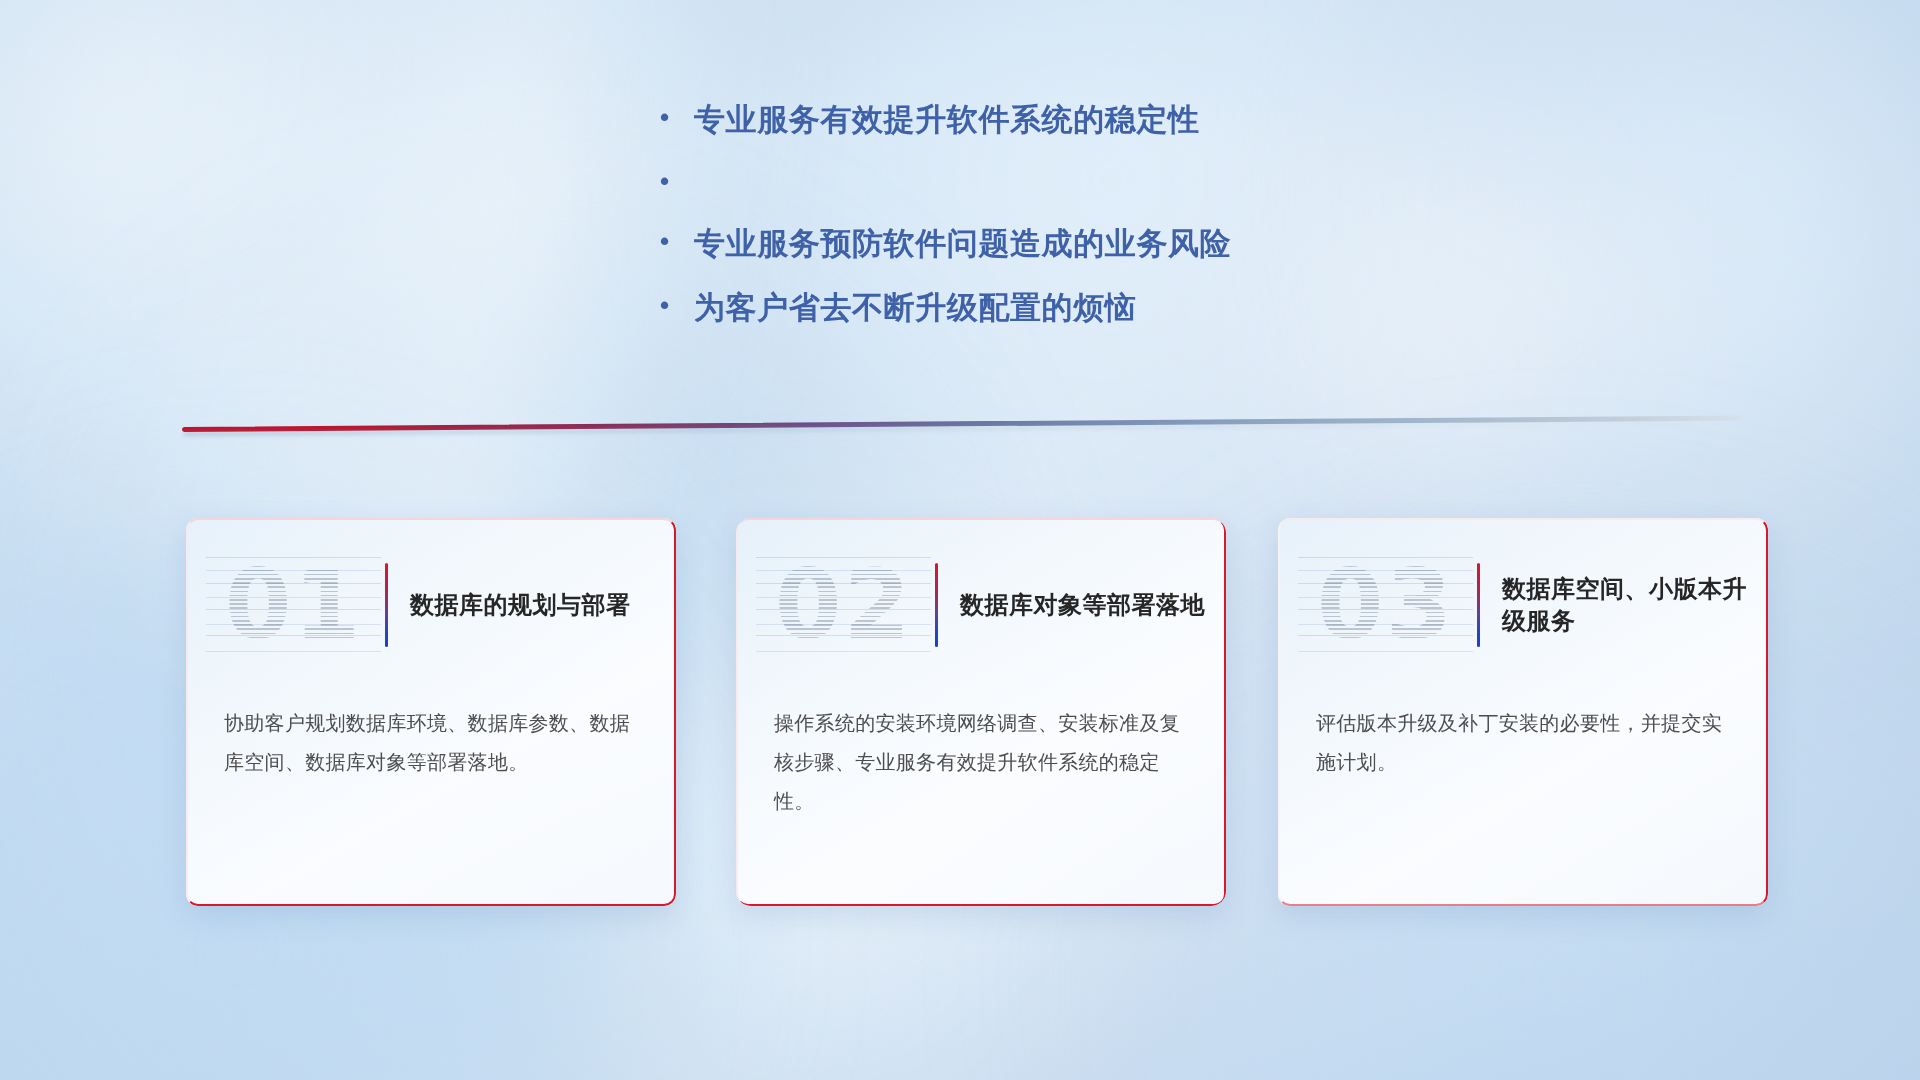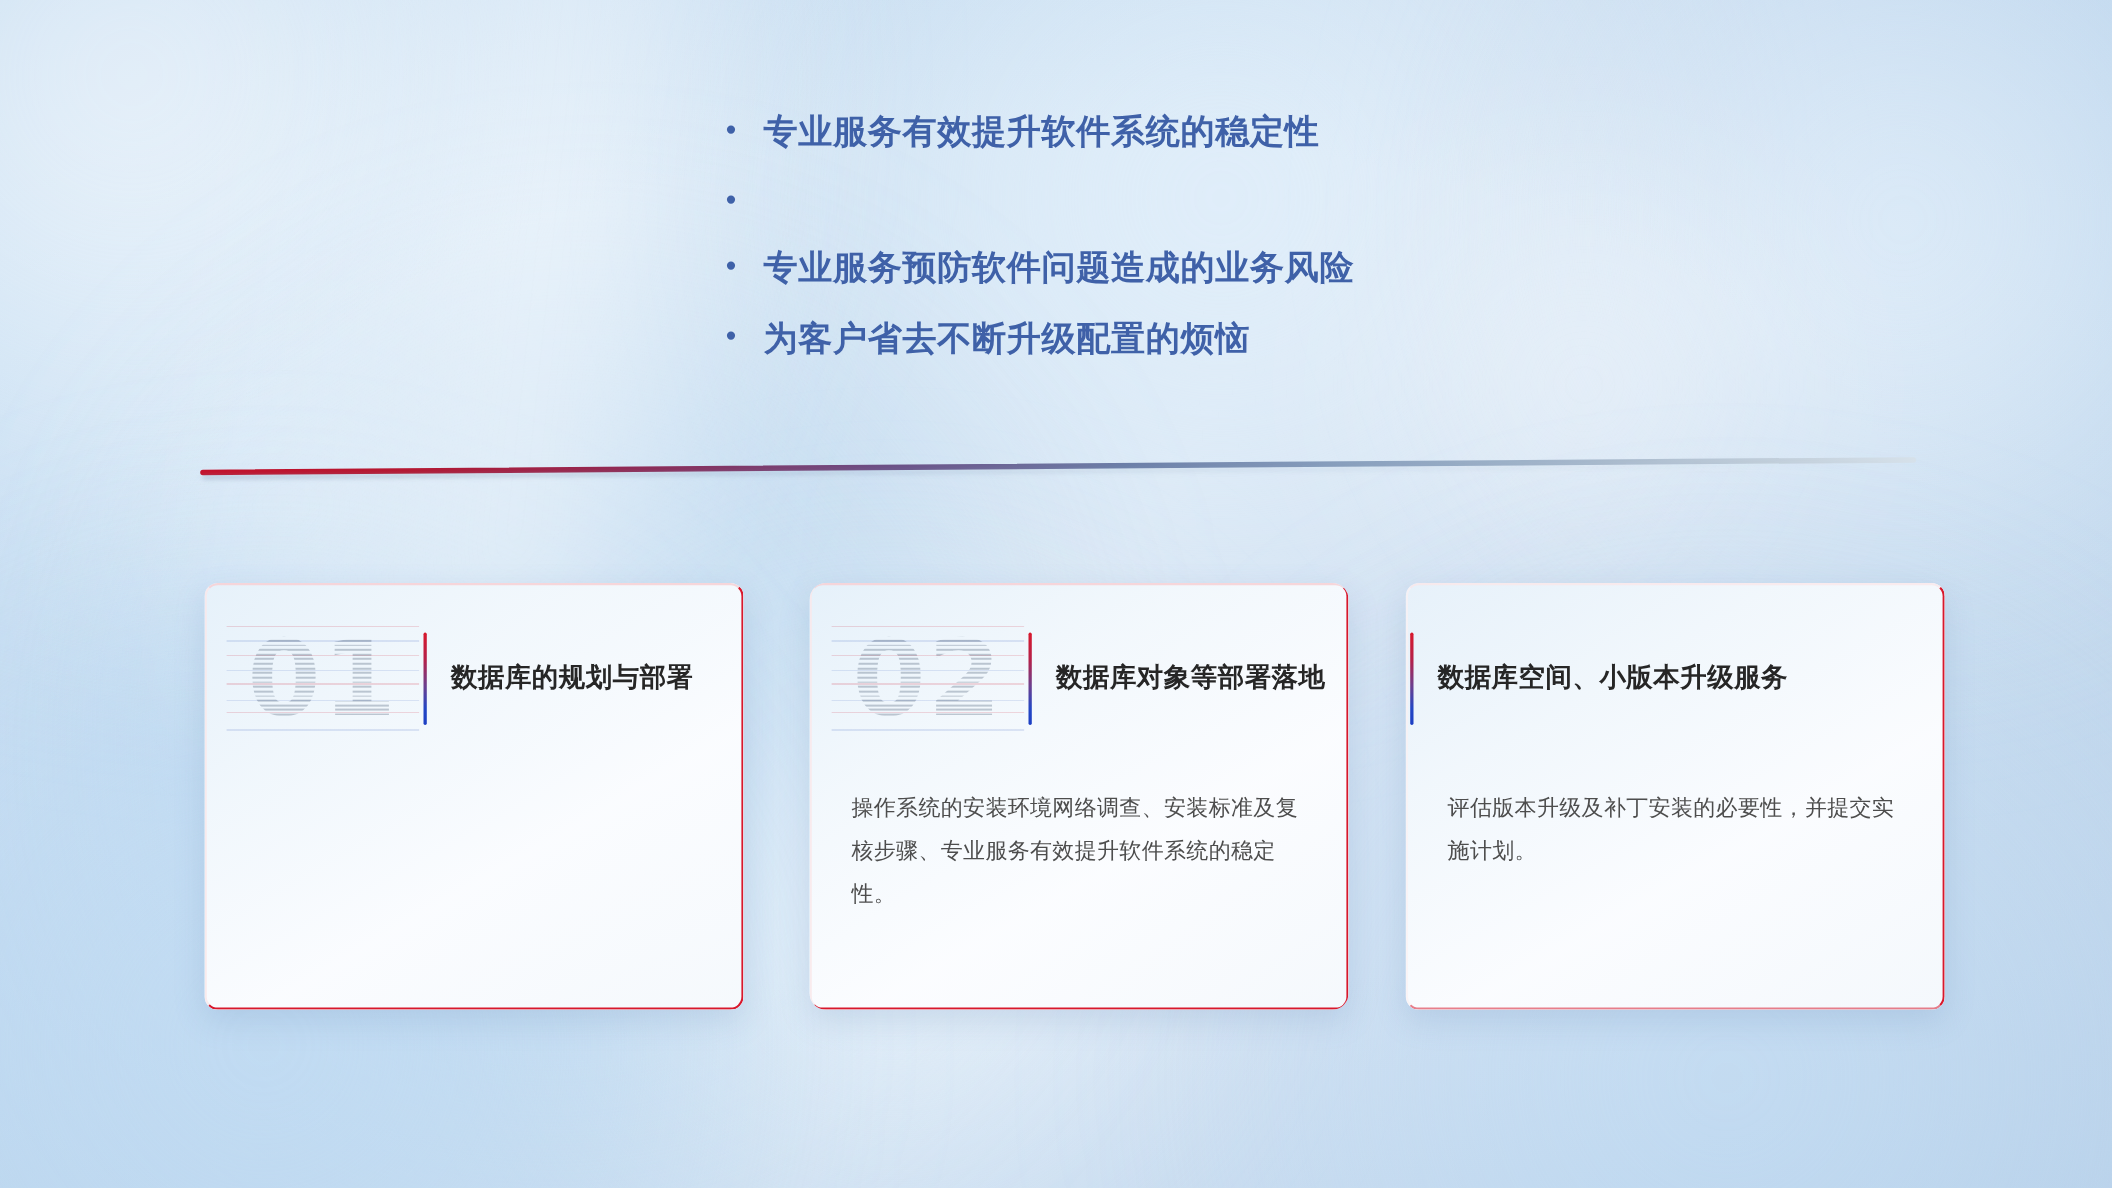--- a/index.html
+++ b/index.html
@@ -73,21 +73,21 @@
     background:linear-gradient(90deg,#c4112b 0%, #b51731 12%, #8c2b57 26%, #6b4f86 40%, #6c7fa8 54%, #8ba2bf 68%, #a9bacd 82%, #c2cfdb 92%, #d6e1ea 100%);
     border-radius:3px;
   }
   #divider .d-sh{
     position:absolute; left:2px; top:5px; width:99%; height:4px;
     background:linear-gradient(90deg, rgba(120,140,170,.35), rgba(150,170,195,.18) 60%, rgba(170,190,210,0));
     filter:blur(2px);
   }
 
   
-  #cards{ position:absolute; left:0; top:530px; width:1708px; height:420px; }
+  #cards{ position:absolute; left:0; top:518px; width:1708px; height:420px; }
   .card{
     position:absolute; top:0; width:490px; height:388px;
     border-radius:12px;
     background:linear-gradient(150deg, rgba(233,243,251,.88) 0%, rgba(244,249,253,.93) 30%, rgba(252,253,255,.97) 62%, rgba(247,250,253,.95) 100%);
     box-shadow:0 10px 28px rgba(90,130,175,.18);
     overflow:hidden;
   }
   .card.c1{ left:186px; }
   .card.c2{ left:736px;border-radius:15px; }
   .card.c3{ left:1278px; }
@@ -205,37 +205,42 @@
   <div class="card c1">
     <div class="card-border"></div>
     <div class="card-head">
       <div class="num-wrap">
         <div class="num">01</div>
         <div class="num-tint"></div>
       </div>
       <div class="vbar"></div>
       <div class="card-title">数据库的规划与部署</div>
     </div>
+    <div class="card-body">协助客户规划数据库环境、数据库参数、数据库空间、数据库对象等部署落地。</div>
   </div>
 
   <div class="card c2">
     <div class="card-border"></div>
     <div class="card-head">
       <div class="num-wrap">
         <div class="num">02</div>
         <div class="num-tint"></div>
       </div>
       <div class="vbar"></div>
       <div class="card-title">数据库对象等部署落地</div>
     </div>
     <div class="card-body">操作系统的安装环境网络调查、安装标准及复核步骤、专业服务有效提升软件系统的稳定性。</div>
   </div>
 
   <div class="card c3">
     <div class="card-border"></div>
     <div class="card-head">
+      <div class="num-wrap">
+        <div class="num">03</div>
+        <div class="num-tint"></div>
+      </div>
       <div class="vbar"></div>
       <div class="card-title">数据库空间、小版本升级服务</div>
     </div>
     <div class="card-body">评估版本升级及补丁安装的必要性，并提交实施计划。</div>
   </div>
 
 </div>
 
 </body></html>

